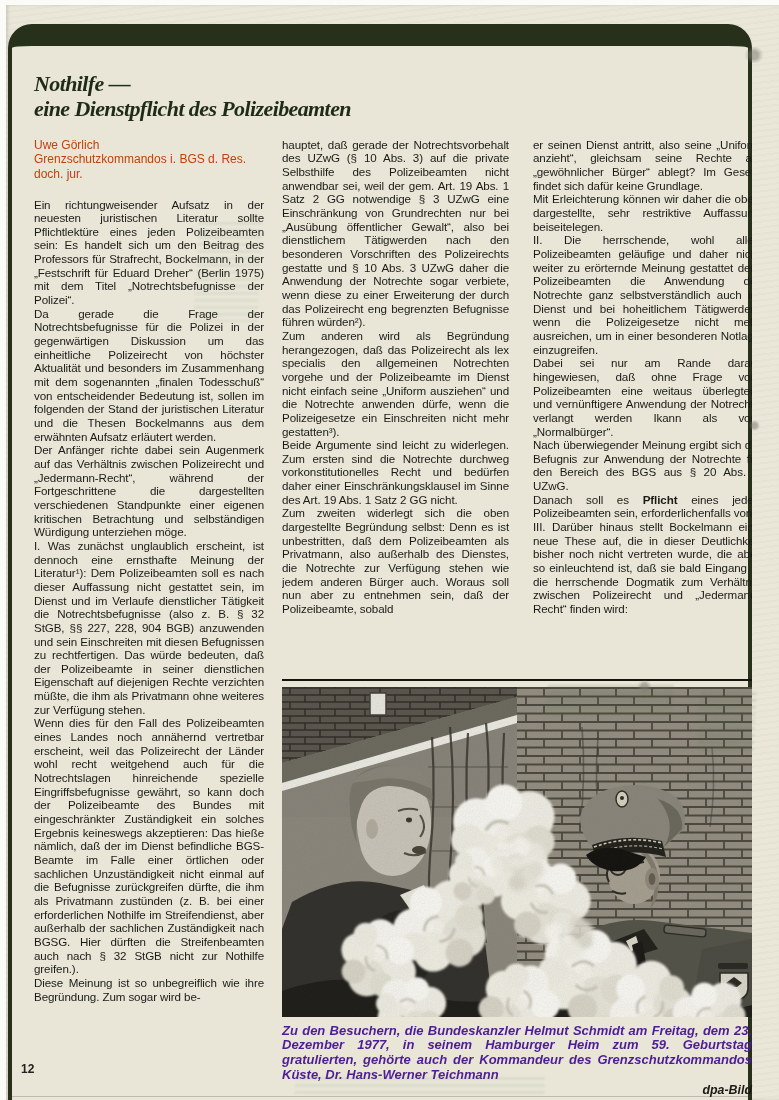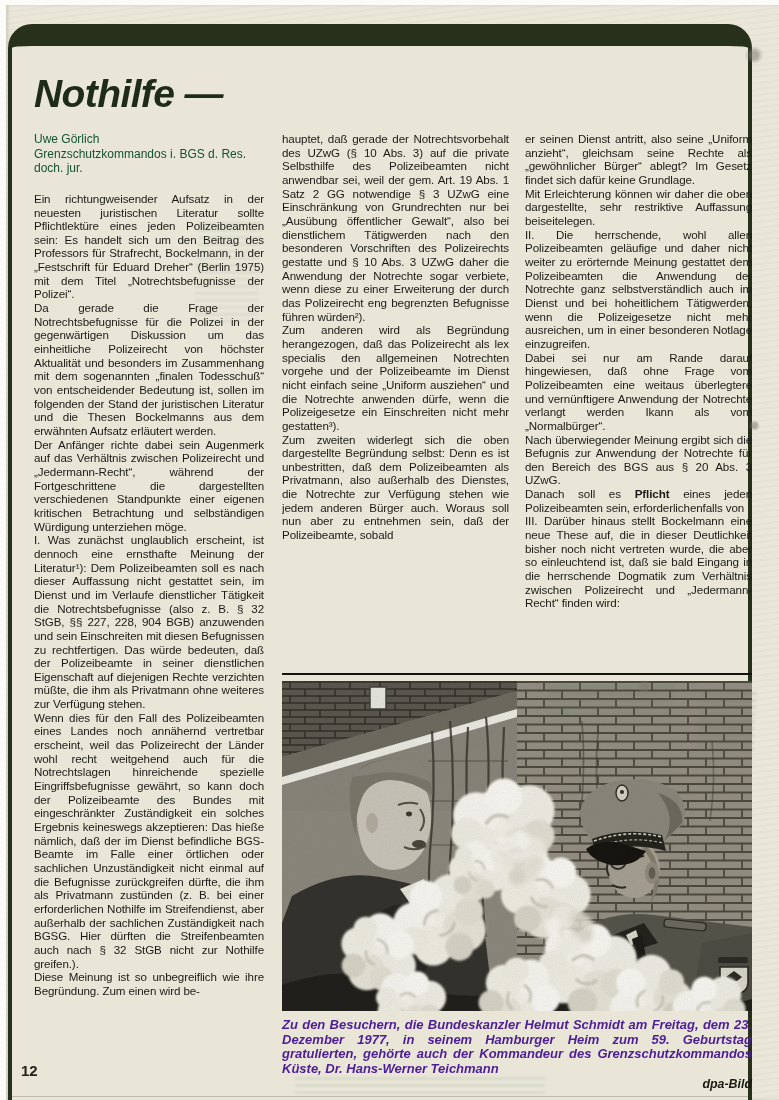--- a/index.html
+++ b/index.html
@@ -25,58 +25,59 @@
     box-sizing:border-box;
     border-left:4px solid #27301b;
     border-right:4px solid #27301b;
     border-top:22px solid #27301b;
     border-radius:24px 24px 0 0;
     background:#e9e6d8;
   }
   .inner{padding:26px 18px 0 22px;position:relative;}
   .title{
     font-style:italic;font-weight:700;
-    font-size:39px;line-height:1.13;
+    font-size:22px;line-height:1.13;
     color:#1e2b16;letter-spacing:-0.6px;
     margin:0 0 16px 0;
+    font-family:Liberation Serif, serif;
   }
   .cols{display:flex;gap:18px;}
   .c1{width:230px;flex:0 0 230px;height:938px;overflow:hidden;}
   .author{
-    font-size:12px;line-height:14.6px;color:#14532d;
+    font-size:12px;line-height:14.6px;color:#c2410c;
     margin:0 0 16px 0;
   }
   .para{
     margin:0;
     font-size:11.6px;line-height:13.65px;
     color:#1b1a16;
     text-align:justify;
     hyphens:auto;-webkit-hyphens:auto;
     letter-spacing:-0.1px;
   }
   .rightarea{width:470px;flex:0 0 470px;display:flex;flex-direction:column;}
-  .twocols{display:flex;gap:16px;height:536px;overflow:hidden;}
+  .twocols{display:flex;gap:24px;height:536px;overflow:hidden;}
   .c2,.c3{width:227px;flex:0 0 227px;}
   .photorule{height:2px;background:#14130e;margin:5px 0 6px 0;}
   .photo{width:470px;height:330px;overflow:hidden;background:#a59f93;}
   .photo svg{display:block;filter:grayscale(.3) contrast(1.02);}
   .caption{
     margin-top:7px;
     font-style:italic;font-weight:700;
     font-size:13px;line-height:14.7px;
     color:#4c1d95;text-align:justify;
   }
   .credit{
     font-style:italic;font-weight:700;
     font-size:12.4px;line-height:14.7px;
     color:#1b1a16;text-align:right;
   }
   .pagenum{
     position:absolute;left:21px;top:1062px;
-    font-size:15px;font-weight:700;color:#24231e;
+    font-size:12px;font-weight:700;color:#24231e;
   }
   
   .bleed{
     position:absolute;pointer-events:none;
     background:repeating-linear-gradient(180deg, transparent 0 4px, rgba(95,128,88,.20) 4px 7px);
     filter:blur(1.2px);transform:skewX(-3deg);
   }
   .bleed1{left:547px;top:681px;width:126px;height:34px;}
   .bleed2{left:699px;top:688px;width:56px;height:66px;opacity:.8;}
   .bleed3{left:295px;top:1073px;width:250px;height:22px;opacity:.55;}
@@ -96,43 +97,45 @@
 
 <div class="paper">
   <div class="paper-texture"></div>
 </div>
 
 <div class="frame">
   <div class="inner">
 
     <h1 class="title">
       <span>Nothilfe —</span><br>
+      <span>eine Dienstpflicht des Polizeibeamten</span>
     </h1>
 
     <div class="cols">
 
       <div class="c1">
         <p class="author">
           <span>Uwe Görlich</span><br>
           <span>Grenzschutzkommandos i. BGS d. Res.</span><br>
           <span>doch. jur.</span>
         </p>
         <p class="para">Ein richtungweisender Aufsatz in der neuesten juristischen Literatur sollte Pflichtlektüre eines jeden Polizeibeamten sein: Es handelt sich um den Beitrag des Professors für Strafrecht, Bockelmann, in der „Festschrift für Eduard Dreher“ (Berlin 1975) mit dem Titel „Notrechtsbefugnisse der Polizei“.</p>
         <p class="para">Da gerade die Frage der Notrechtsbefugnisse für die Polizei in der gegenwärtigen Diskussion um das einheitliche Polizeirecht von höchster Aktualität und besonders im Zusammenhang mit dem sogenannten „finalen Todesschuß“ von entscheidender Bedeutung ist, sollen im folgenden der Stand der juristischen Literatur und die Thesen Bockelmanns aus dem erwähnten Aufsatz erläutert werden.</p>
         <p class="para">Der Anfänger richte dabei sein Augenmerk auf das Verhältnis zwischen Polizeirecht und „Jedermann-Recht“, während der Fortgeschrittene die dargestellten verschiedenen Standpunkte einer eigenen kritischen Betrachtung und selbständigen Würdigung unterziehen möge.</p>
         <p class="para">I. Was zunächst unglaublich erscheint, ist dennoch eine ernsthafte Meinung der Literatur¹): Dem Polizeibeamten soll es nach dieser Auffassung nicht gestattet sein, im Dienst und im Verlaufe dienstlicher Tätigkeit die Notrechtsbefugnisse (also z. B. § 32 StGB, §§ 227, 228, 904 BGB) anzuwenden und sein Einschreiten mit diesen Befugnissen zu rechtfertigen. Das würde bedeuten, daß der Polizeibeamte in seiner dienstlichen Eigenschaft auf diejenigen Rechte verzichten müßte, die ihm als Privatmann ohne weiteres zur Verfügung stehen.</p>
         <p class="para">Wenn dies für den Fall des Polizeibeamten eines Landes noch annähernd vertretbar erscheint, weil das Polizeirecht der Länder wohl recht weitgehend auch für die Notrechtslagen hinreichende spezielle Eingriffsbefugnisse gewährt, so kann doch der Polizeibeamte des Bundes mit eingeschränkter Zuständigkeit ein solches Ergebnis keineswegs akzeptieren: Das hieße nämlich, daß der im Dienst befindliche BGS-Beamte im Falle einer örtlichen oder sachlichen Unzuständigkeit nicht einmal auf die Befugnisse zurückgreifen dürfte, die ihm als Privatmann zustünden (z. B. bei einer erforderlichen Nothilfe im Streifendienst, aber außerhalb der sachlichen Zuständigkeit nach BGSG. Hier dürften die Streifenbeamten auch nach § 32 StGB nicht zur Nothilfe greifen.).</p>
-        <p class="para">Diese Meinung ist so unbegreiflich wie ihre Begründung. Zum einen wird be-</p>
+        <p class="para">Diese Meinung ist so unbegreiflich wie ihre Begründung. Zum sogar wird be-</p>
       </div>
 
       <div class="rightarea">
         <div class="twocols">
           <div class="c2">
             <p class="para">hauptet, daß gerade der Notrechtsvorbehalt des UZwG (§ 10 Abs. 3) auf die private Selbsthilfe des Polizeibeamten nicht anwendbar sei, weil der gem. Art. 19 Abs. 1 Satz 2 GG notwendige § 3 UZwG eine Einschränkung von Grundrechten nur bei „Ausübung öffentlicher Gewalt“, also bei dienstlichem Tätigwerden nach den besonderen Vorschriften des Polizeirechts gestatte und § 10 Abs. 3 UZwG daher die Anwendung der Notrechte sogar verbiete, wenn diese zu einer Erweiterung der durch das Polizeirecht eng begrenzten Befugnisse führen würden²).</p>
             <p class="para">Zum anderen wird als Begründung herangezogen, daß das Polizeirecht als lex specialis den allgemeinen Notrechten vorgehe und der Polizeibeamte im Dienst nicht einfach seine „Uniform ausziehen“ und die Notrechte anwenden dürfe, wenn die Polizeigesetze ein Einschreiten nicht mehr gestatten³).</p>
+            <p class="para">Beide Argumente sind leicht zu widerlegen. Zum ersten sind die Notrechte durchweg vorkonstitutionelles Recht und bedürfen daher einer Einschränkungsklausel im Sinne des Art. 19 Abs. 1 Satz 2 GG nicht.</p>
             <p class="para">Zum zweiten widerlegt sich die oben dargestellte Begründung selbst: Denn es ist unbestritten, daß dem Polizeibeamten als Privatmann, also außerhalb des Dienstes, die Notrechte zur Verfügung stehen wie jedem anderen Bürger auch. Woraus soll nun aber zu entnehmen sein, daß der Polizeibeamte, sobald</p>
           </div>
           <div class="c3">
             <p class="para">er seinen Dienst antritt, also seine „Uniform anzieht“, gleichsam seine Rechte als „gewöhnlicher Bürger“ ablegt? Im Gesetz findet sich dafür keine Grundlage.</p>
             <p class="para">Mit Erleichterung können wir daher die oben dargestellte, sehr restriktive Auffassung beiseitelegen.</p>
             <p class="para">II. Die herrschende, wohl allen Polizeibeamten geläufige und daher nicht weiter zu erörternde Meinung gestattet dem Polizeibeamten die Anwendung der Notrechte ganz selbstverständlich auch im Dienst und bei hoheitlichem Tätigwerden, wenn die Polizeigesetze nicht mehr ausreichen, um in einer besonderen Notlage einzugreifen.</p>
             <p class="para">Dabei sei nur am Rande darauf hingewiesen, daß ohne Frage vom Polizeibeamten eine weitaus überlegtere und vernünftigere Anwendung der Notrechte verlangt werden Ikann als vom „Normalbürger“.</p>
             <p class="para">Nach überwiegender Meinung ergibt sich die Befugnis zur Anwendung der Notrechte für den Bereich des BGS aus § 20 Abs. 3 UZwG.</p>
             <p class="para"><span>Danach soll es </span><b>Pflicht</b><span> eines jeden Polizeibeamten sein, erforderlichenfalls von</span></p>
             <p class="para">III. Darüber hinaus stellt Bockelmann eine neue These auf, die in dieser Deutlichkeit bisher noch nicht vertreten wurde, die aber so einleuchtend ist, daß sie bald Eingang in die herrschende Dogmatik zum Verhältnis zwischen Polizeirecht und „Jedermann-Recht“ finden wird:</p>

